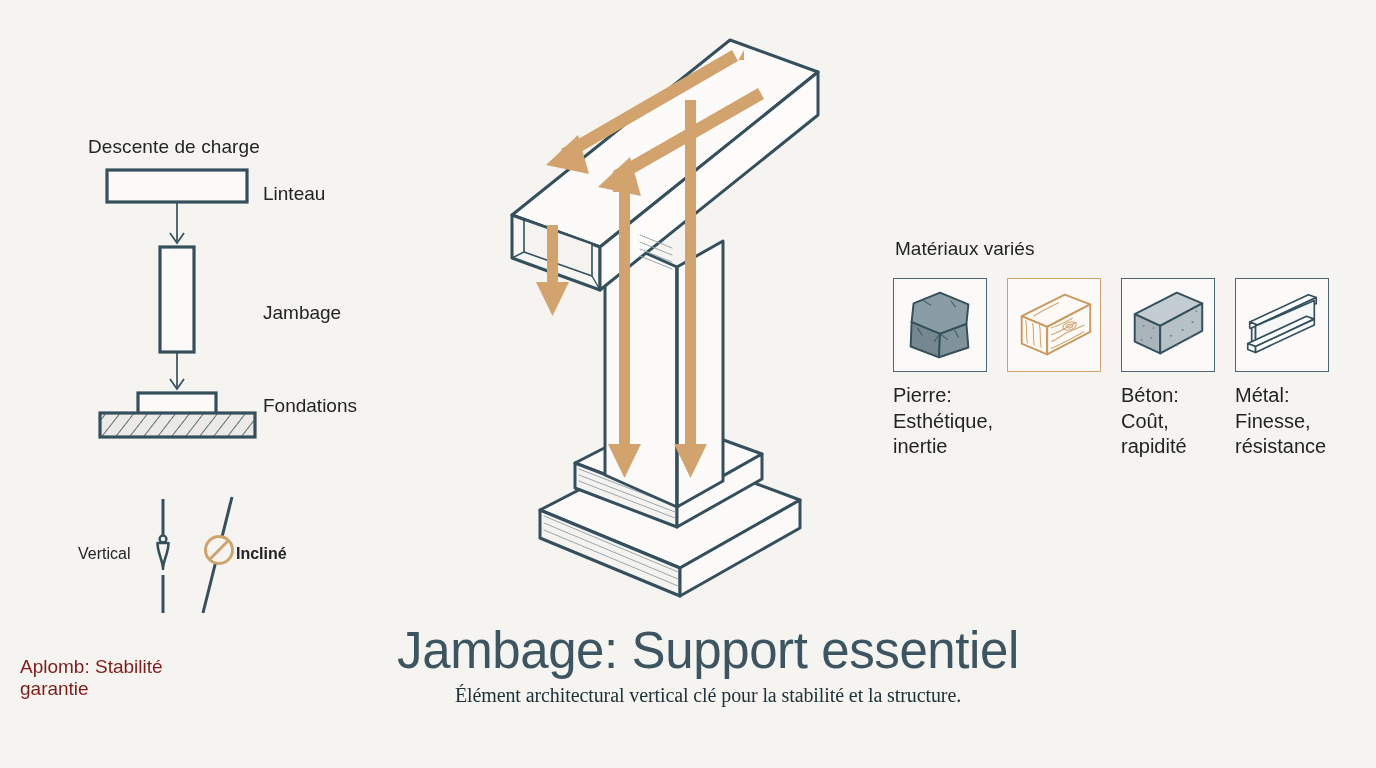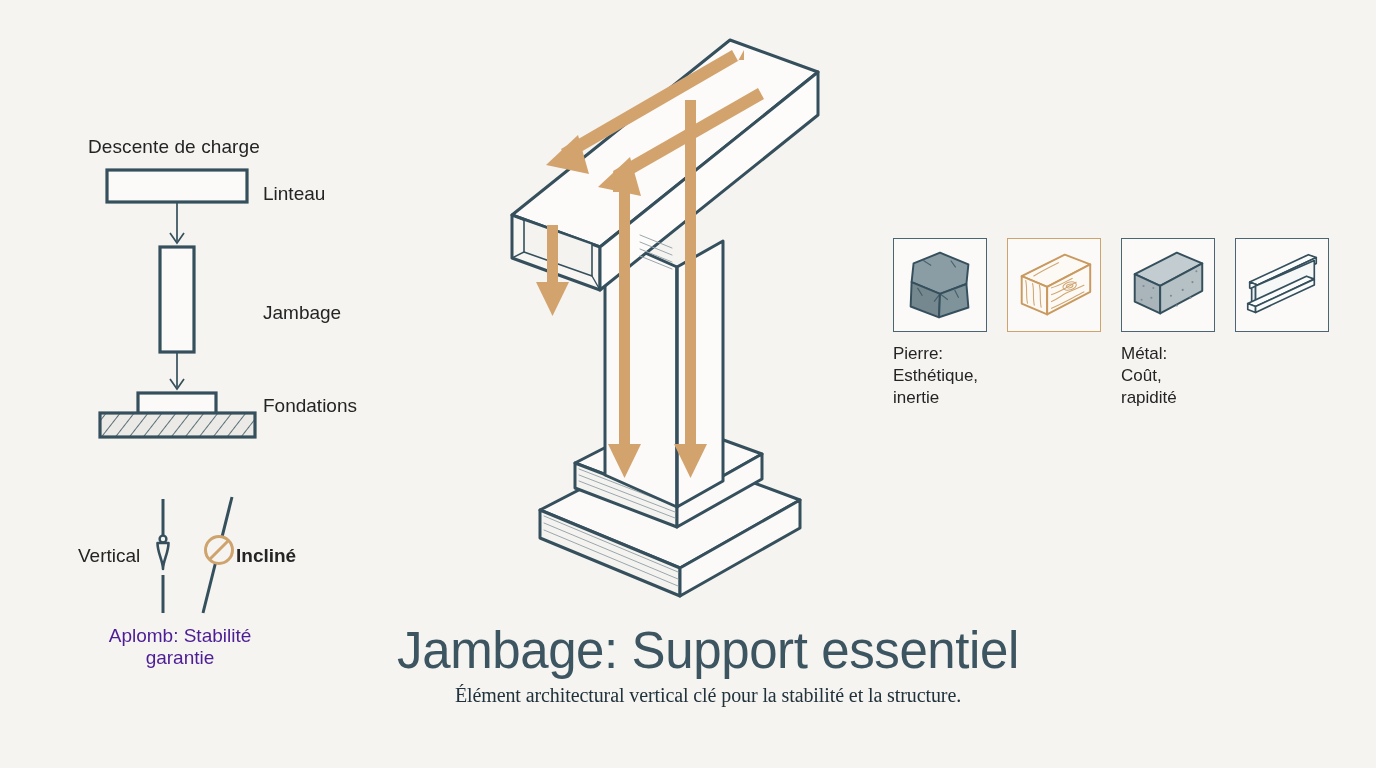--- a/index.html
+++ b/index.html
@@ -34,30 +34,31 @@
     white-space: nowrap;
   }
   .elem-label {
     font-size: 19px;
     color: #242424;
     white-space: nowrap;
   }
 
   
   .plumb-label {
-    font-size: 19px;
+    font-size: 16px;
     color: #242424;
     white-space: nowrap;
   }
   .plumb-caption {
     font-size: 19px;
-    color: #4c1d95;
-    text-align: center;
+    color: #7f1d1d;
+    text-align: left;
     line-height: 1.18;
     width: 320px;
+    margin-top: 31px;
   }
 
   
   #materials-panel { left: 893px; top: 238px; width: 470px; }
   .materials-heading {
     font-size: 19px;
     color: #242424;
     margin: 0 0 18px 2px;
     white-space: nowrap;
   }
@@ -70,21 +71,21 @@
     width: 94px;
     height: 94px;
     box-sizing: border-box;
     border: 1.6px solid #4b6672;
     background: #fbfaf8;
     display: block;
   }
   .swatch.accent { border-color: #cfa36c; }
   .material-caption {
     margin-top: 11px;
-    font-size: 17px;
+    font-size: 20px;
     line-height: 1.28;
     color: #242424;
   }
 
   
   #title-block {
     left: 0;
     right: 0;
     top: 624px;
     text-align: center;
@@ -272,20 +273,21 @@
         <g>
           <polygon points="238,41 244,30 244,40 238,40"></polygon>
           <rect x="185" y="80" width="11" height="352"></rect>
           <polygon points="174,424 207,424 190.5,458"></polygon>
         </g>
       </g>
     </svg>
   </div>
 
   <div class="abs" id="materials-panel">
+    <div class="materials-heading">Matériaux variés</div>
 
     <div class="material-grid">
 
       <div class="material-cell">
         <svg class="swatch" viewBox="0 0 94 94">
           <g stroke="#35505c" stroke-width="2" stroke-linejoin="round">
             <polygon points="47,14 76,26 74,46 47,56 18,44 20,25" fill="#8a9da4"></polygon>
             <polygon points="18,44 47,56 46,80 17,69" fill="#75888f"></polygon>
             <polygon points="47,56 74,46 76,70 46,80" fill="#7f939b"></polygon>
             <g stroke-width="1.2" fill="none" opacity="0.75">
@@ -336,21 +338,21 @@
               <circle cx="50" cy="58" r="1.1"></circle>
                 <circle cx="62" cy="52" r="1.1"></circle>
               <circle cx="72" cy="44" r="1.1"></circle>
                 <circle cx="56" cy="68" r="1"></circle>
               <circle cx="70" cy="60" r="1"></circle>
                 <circle cx="76" cy="33" r="1"></circle>
             </g>
           </g>
         </svg>
         <div class="material-caption">
-          <div>Métal:</div>
+          <div>Béton:</div>
           <div>Coût,</div>
           <div>rapidité</div>
         </div>
       </div>
 
       <div class="material-cell">
         <svg class="swatch" viewBox="0 0 94 94">
           <g stroke="#35505c" stroke-width="1.7" fill="#fbfcfc" stroke-linejoin="round">
 
             <polygon points="14,44 74,16 82,19 22,47"></polygon>
@@ -358,20 +360,25 @@
             <polygon points="22,47 82,19 82,25 22,53"></polygon>
 
             <polygon points="16,50 20,48 20,66 16,68" fill="#eef2f3"></polygon>
             <polygon points="20,48 80,22 80,40 20,66" fill="#f6f8f8"></polygon>
 
             <polygon points="12,66 72,38 80,41 20,69"></polygon>
             <polygon points="12,66 12,72 20,75 20,69"></polygon>
             <polygon points="20,69 80,41 80,47 20,75"></polygon>
           </g>
         </svg>
+        <div class="material-caption">
+          <div>Métal:</div>
+          <div>Finesse,</div>
+          <div>résistance</div>
+        </div>
       </div>
 
     </div>
   </div>
 
   <div class="abs" id="title-block">
     <h1 class="main-title">Jambage: Support essentiel</h1>
     <p class="subtitle">Élément architectural vertical clé pour la stabilité et la structure.</p>
   </div>
 

